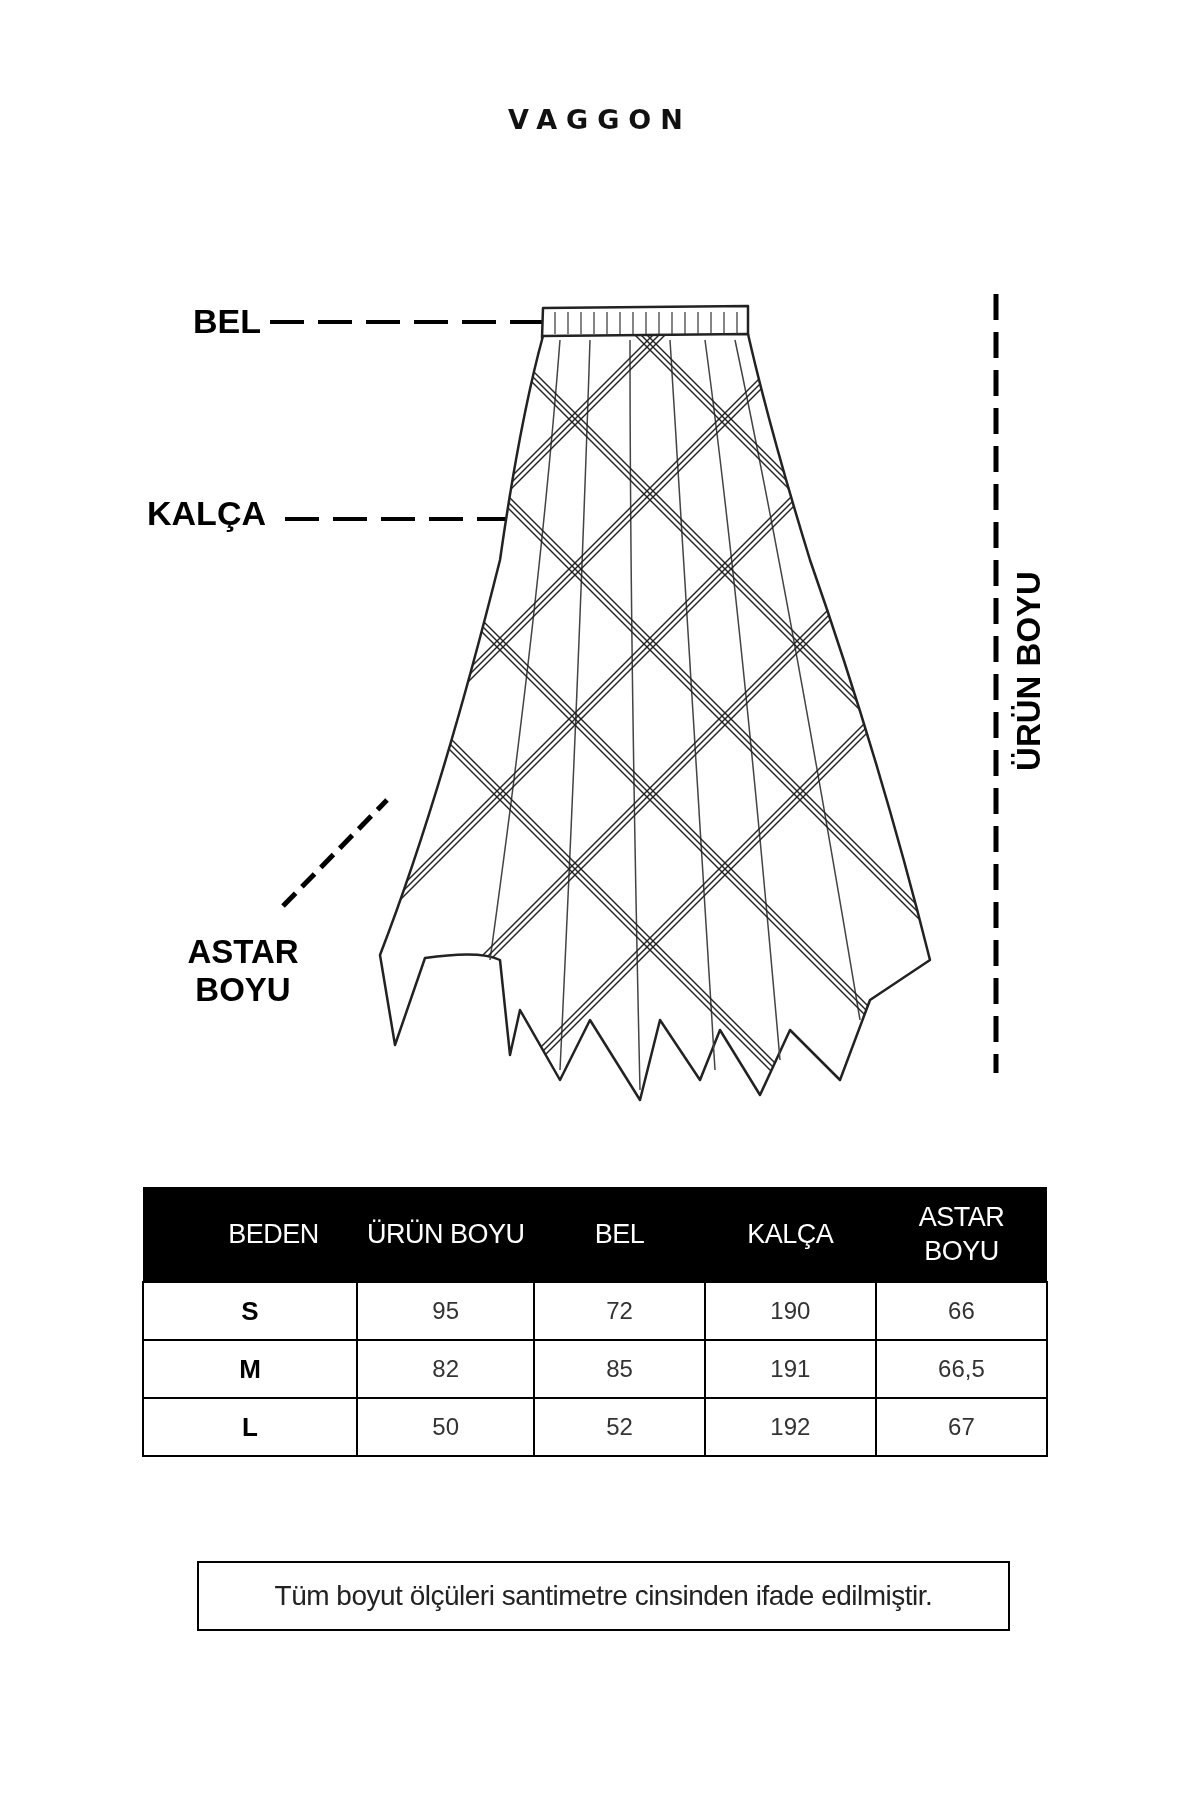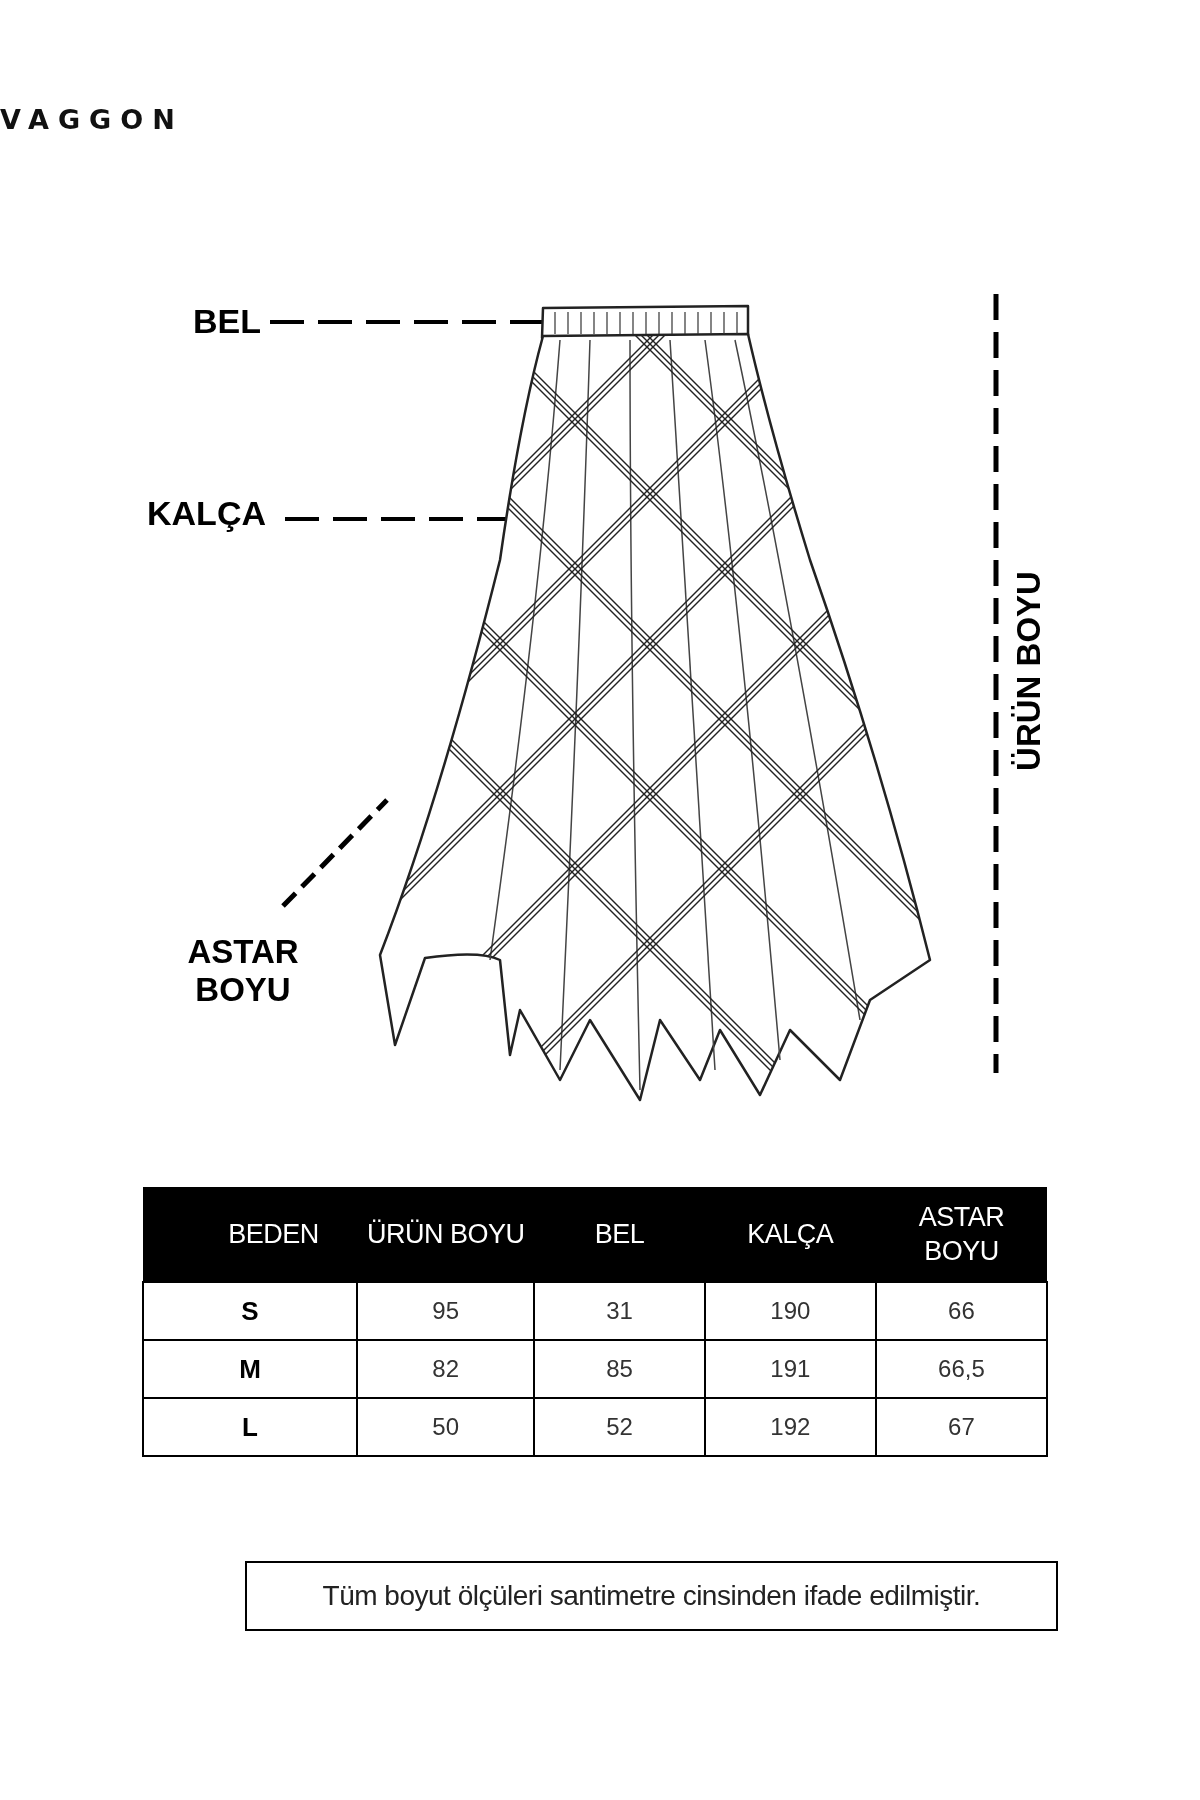--- a/index.html
+++ b/index.html
@@ -1,29 +1,29 @@
 <!DOCTYPE html>
 <html><head>
   <meta charset="utf-8">
   <style>
     html, body { margin: 0; padding: 0; background: #ffffff; }
     body { width: 1200px; height: 1800px; position: relative; overflow: hidden; font-family: "Liberation Sans", sans-serif; color: #000; }
-    .brand { position: absolute; top: 104px; left: 0; width: 1200px; font-family: "DejaVu Sans", sans-serif; font-weight: bold; font-size: 27px; letter-spacing: 9px; color: #111; }
+    .brand { position: absolute; top: 104px; left: 0; width: 1200px; text-align: center; font-family: "DejaVu Sans", sans-serif; font-weight: bold; font-size: 27px; letter-spacing: 9px; color: #111; }
     .lbl { position: absolute; font-family: "Liberation Sans", sans-serif; font-weight: bold; color: #000; }
     .lbl-bel { left: 193px; top: 302px; font-size: 34px; }
     .lbl-kalca { left: 147px; top: 494px; font-size: 34px; }
     .lbl-astar { left: 183px; top: 933px; font-size: 33px; line-height: 38px; text-align: center; width: 120px; }
     .lbl-urun { position: absolute; left: 1002px; top: 652px; font-size: 33px; font-weight: bold; transform: rotate(-90deg); transform-origin: center; width: 220px; text-align: center; margin-left: -83px; }
     svg.drawing { position: absolute; left: 0; top: 0; width: 1200px; height: 1150px; }
     .size-table { position: absolute; left: 142px; top: 1187px; width: 906px; border-collapse: collapse; }
     .size-table th { background: #000; color: #fff; font-weight: normal; font-size: 27px; height: 94px; padding: 0; text-align: center; line-height: 34px; font-family: "Liberation Sans", sans-serif; letter-spacing: -0.5px; }
     .size-table td { border: 2px solid #000; text-align: center; font-size: 24px; color: #333; height: 56px; padding: 0; font-family: "Liberation Sans", sans-serif; }
     .size-table td.size { font-weight: bold; color: #000; font-size: 26px; }
     .size-table .c0 { width: 175px; padding-left: 47px; } .size-table .c1 { width: 188px; } .size-table .c2 { width: 183px; } .size-table .c3 { width: 180px; } .size-table .c4 { width: 180px; }
-    .note { position: absolute; left: 197px; top: 1561px; width: 809px; height: 66px; border: 2px solid #000; display: flex; align-items: center; justify-content: center; font-size: 28px; color: #222; letter-spacing: -0.5px; margin-left: 48px; }
+    .note { position: absolute; left: 197px; top: 1561px; width: 809px; height: 66px; border: 2px solid #000; display: flex; align-items: center; justify-content: center; font-size: 28px; color: #222; letter-spacing: -0.5px; }
   </style>
 </head>
 <body>
 
 <div class="brand">VAGGON</div>
 
 <svg class="drawing" viewBox="0 0 1200 1150" xmlns="http://www.w3.org/2000/svg">
 
   <g stroke="#000" stroke-width="4" stroke-dasharray="34,14" fill="none">
     <line x1="270" y1="322" x2="590" y2="322"></line>
@@ -132,21 +132,21 @@
       <th class="c4">
         <div>ASTAR</div>
         <div>BOYU</div>
       </th>
     </tr>
   </thead>
   <tbody>
     <tr>
       <td class="size">S</td>
       <td>95</td>
-      <td>31</td>
+      <td>72</td>
       <td>190</td>
       <td>66</td>
     </tr>
     <tr>
       <td class="size">M</td>
       <td>82</td>
       <td>85</td>
       <td>191</td>
       <td>66,5</td>
     </tr>

